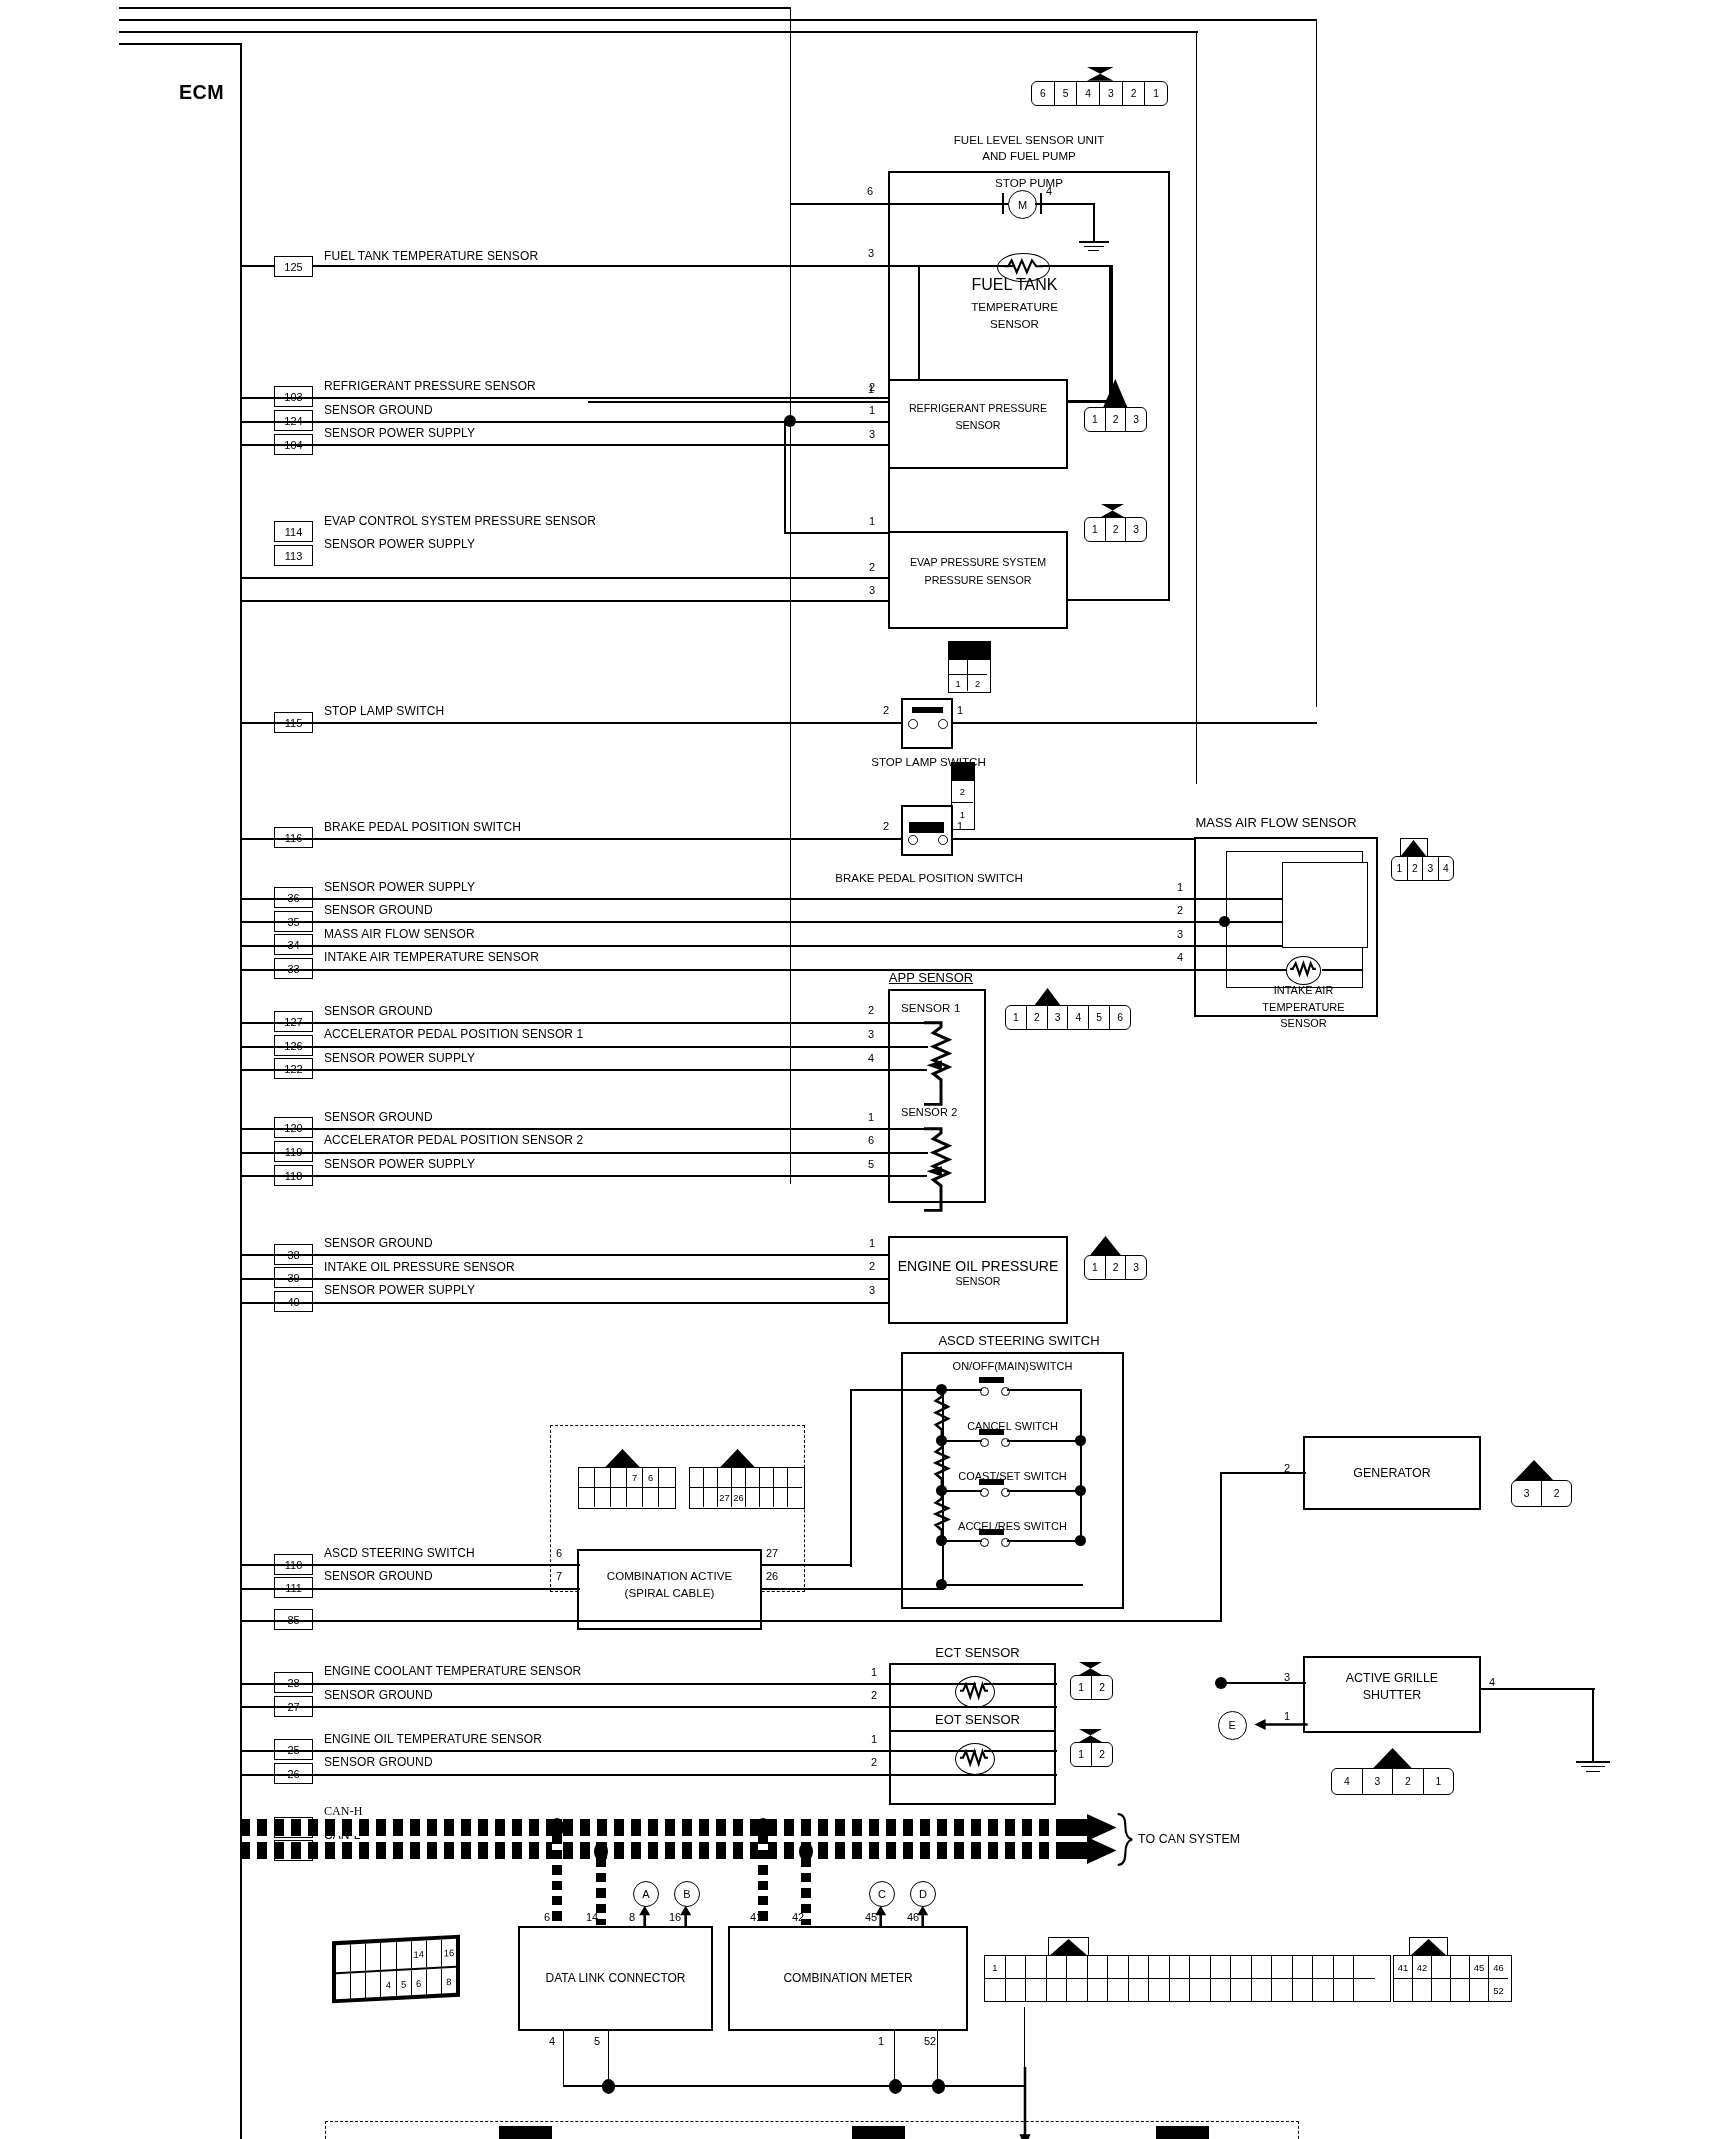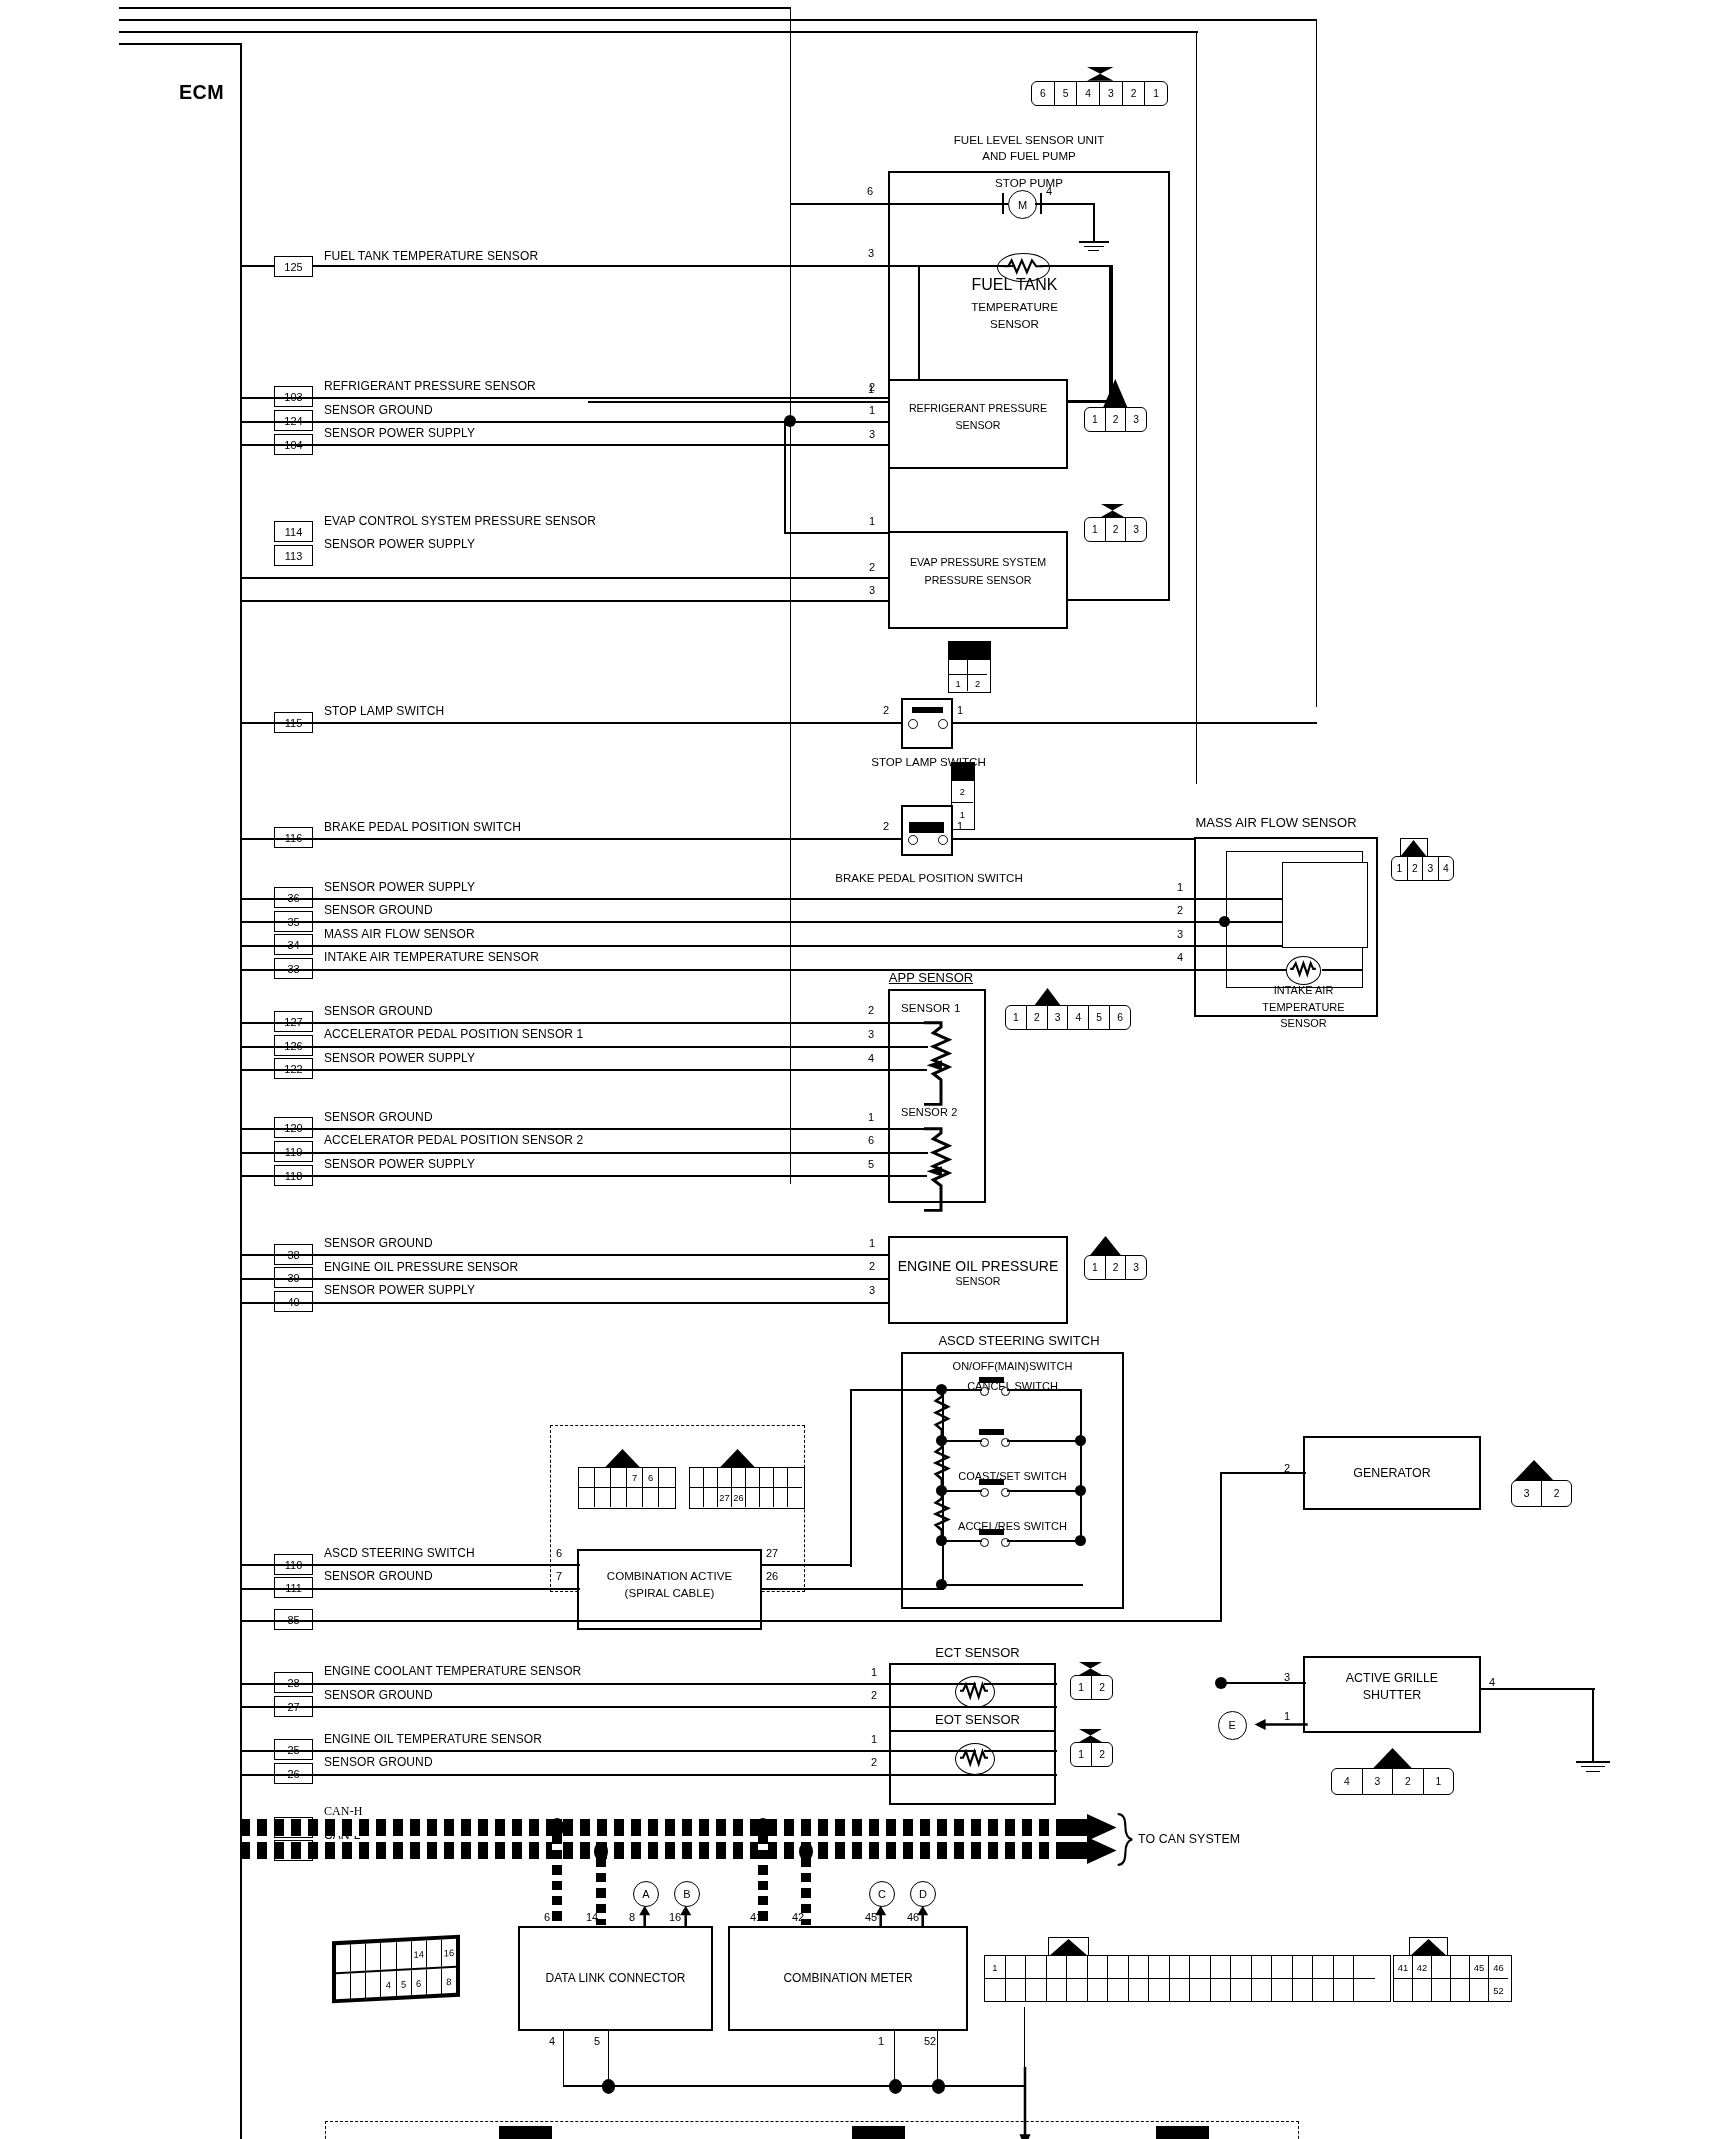--- a/index.html
+++ b/index.html
@@ -315,34 +315,34 @@
     <div>2</div>
     <div>3</div>
   </div>
 
   <div class="ecmpin" style="left:274px;top:1244px;width:39px;height:21.4px;">38</div>
   <div class="txt" style="left:324px;top:1236px;">SENSOR GROUND</div>
   <div class="ln h" style="left:240px;top:1254px;width:648px;"></div>
   <div class="pin" style="left:869px;top:1237px;">1</div>
 
   <div class="ecmpin" style="left:274px;top:1267px;width:39px;height:21.4px;">39</div>
-  <div class="txt" style="left:324px;top:1260px;">ENGINE OIL PRESSURE SENSOR</div>
+  <div class="txt" style="left:324px;top:1260px;">INTAKE OIL PRESSURE SENSOR</div>
   <div class="ln h" style="left:240px;top:1278px;width:648px;"></div>
   <div class="pin" style="left:869px;top:1260px;">2</div>
 
   <div class="ecmpin" style="left:274px;top:1291px;width:39px;height:21.4px;">40</div>
   <div class="txt" style="left:324px;top:1283px;">SENSOR POWER SUPPLY</div>
   <div class="ln h" style="left:240px;top:1302px;width:648px;"></div>
   <div class="pin" style="left:869px;top:1284px;">3</div>
 
   <div class="hdr" style="left:882px;top:1333px;width:274px;">ASCD STEERING SWITCH</div>
   <div class="box" style="left:901px;top:1352px;width:223px;height:257px;"></div>
 
   <div class="txt-c" style="left:901px;top:1360px;width:223px;font-size:11px;">ON/OFF(MAIN)SWITCH</div>
-  <div class="txt-c" style="left:901px;top:1380px;width:223px;font-size:11px;">CANCEL SWITCH</div>
+  <div class="txt-c" style="left:901px;top:1420px;width:223px;font-size:11px;">CANCEL SWITCH</div>
   <div class="txt-c" style="left:901px;top:1470px;width:223px;font-size:11px;">COAST/SET SWITCH</div>
   <div class="txt-c" style="left:901px;top:1520px;width:223px;font-size:11px;">ACCEL/RES SWITCH</div>
 
   <div class="ln h" style="left:979px;top:1377px;width:25px;height:5.6px;"></div>
   <div class="ln h" style="left:979px;top:1429px;width:25px;height:5.6px;"></div>
   <div class="ln h" style="left:979px;top:1479px;width:25px;height:5.6px;"></div>
   <div class="ln h" style="left:979px;top:1529px;width:25px;height:5.6px;"></div>
 
   <div class="circ" style="left:980px;top:1387px;width:6.8px;height:6.8px;border-width:1.7px;"></div>
   <div class="circ" style="left:1001px;top:1387px;width:6.8px;height:6.8px;border-width:1.7px;"></div>

